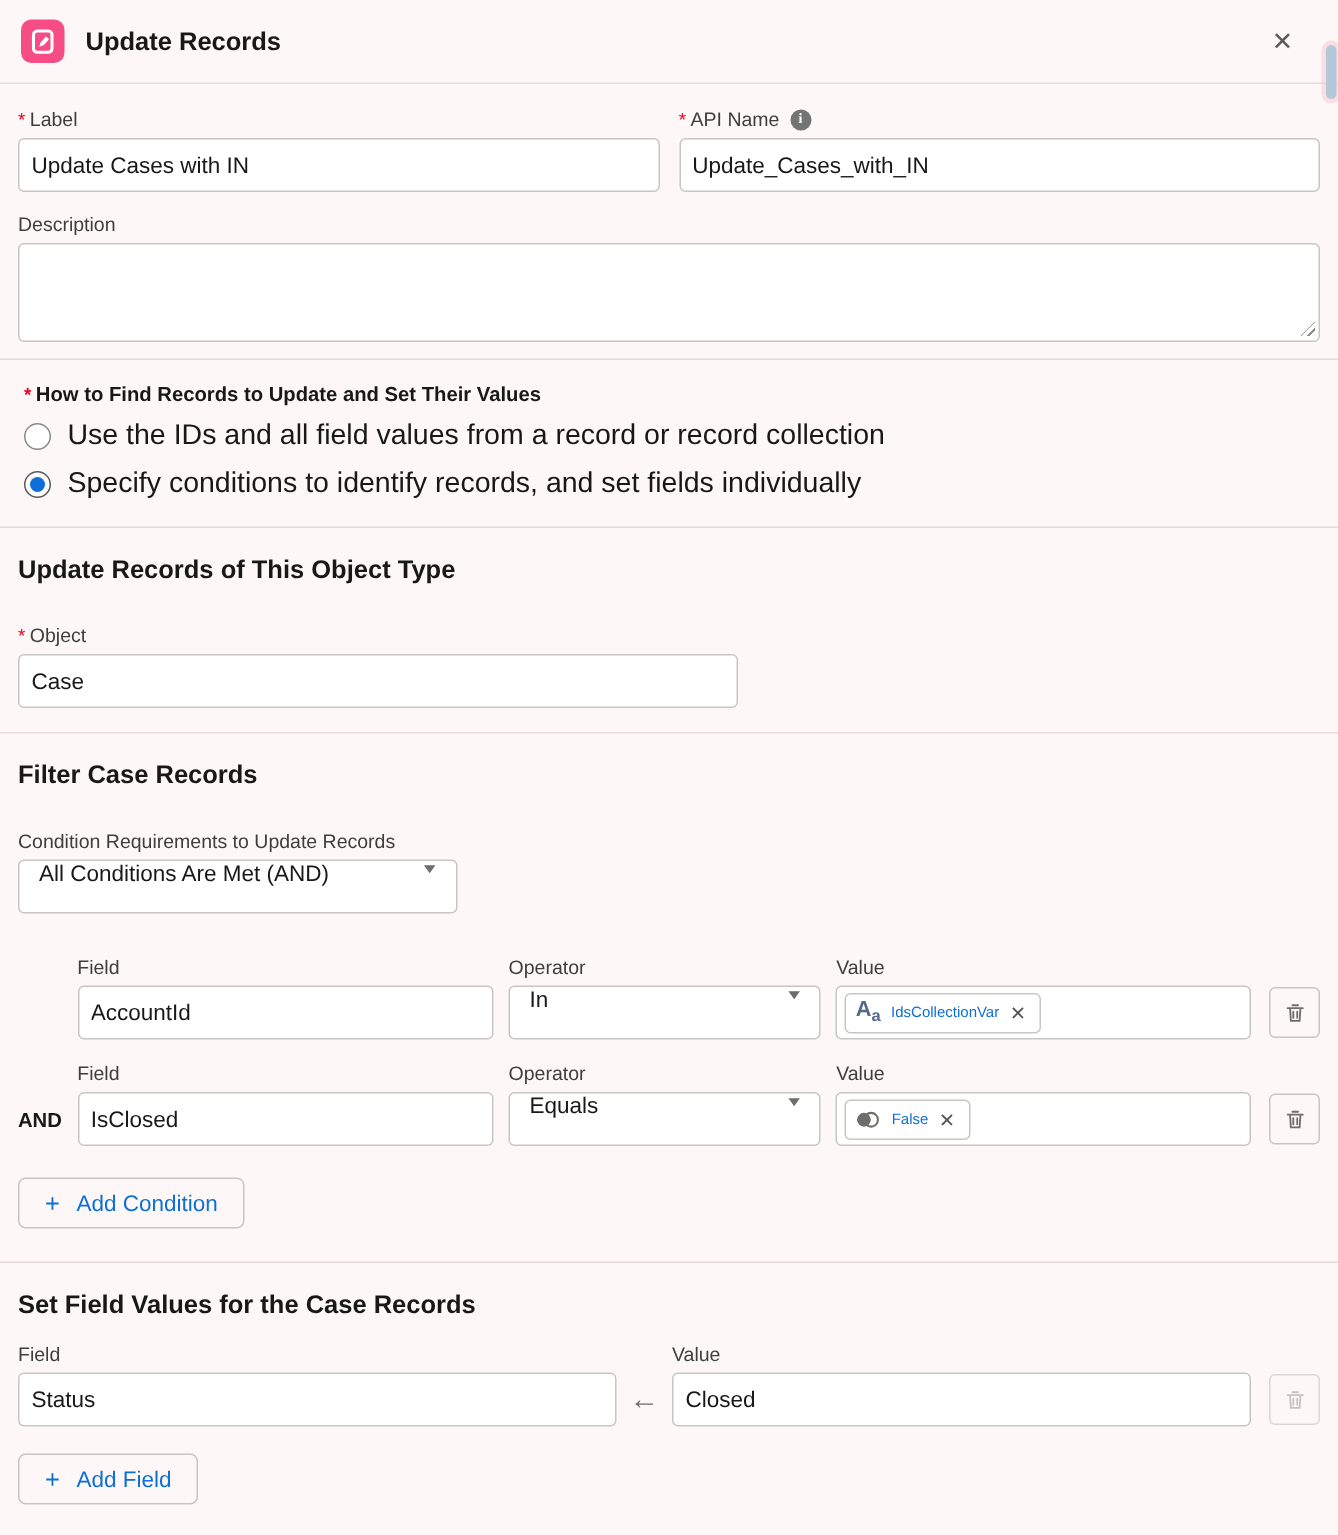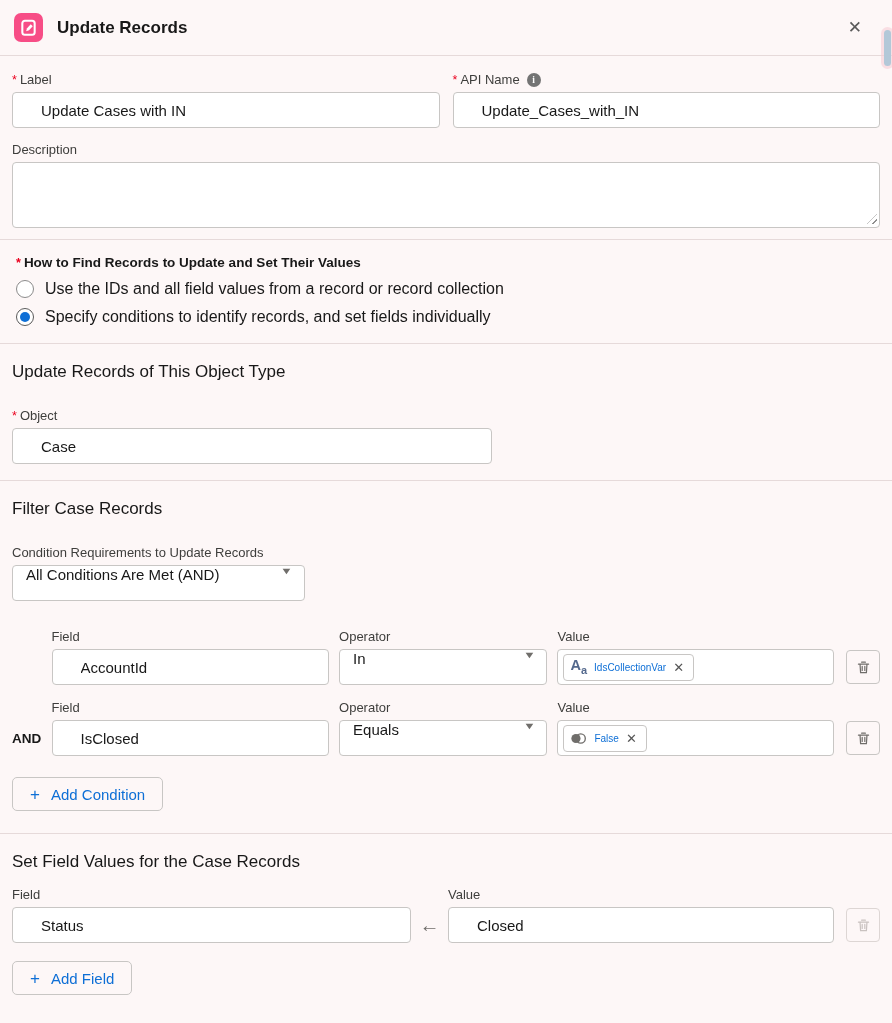--- a/index.html
+++ b/index.html
@@ -23,41 +23,41 @@
   .modal-header{display:flex;align-items:center;height:56px;padding:0 14px;border-bottom:1px solid var(--divider)}
   .header-icon{width:29px;height:29px;border-radius:7px;background:var(--icon-pink);display:flex;align-items:center;justify-content:center;flex:0 0 auto}
   .header-title{font-size:17px;margin-left:14px;font-weight:700}
   .close-btn{margin-left:auto;margin-right:14px;background:none;border:none;padding:2px;cursor:pointer;color:#5a5a5a;font-size:17px;line-height:1}
   .scroll-thumb{position:absolute;top:30px;right:1px;width:7px;height:36px;background:#b3c8d8;border-radius:4px;box-shadow:0 0 0 3px rgba(246,205,213,.6)}
   
   .content{padding:0 12px}
   .flabel{display:flex;align-items:center;font-size:13px;color:var(--label);margin-bottom:5px}
   .req{color:var(--required-red);margin-right:3px;font-size:12.5px}
   .input{height:36px;width:100%;border:1px solid var(--border);border-radius:4px;background:#fff;
-    padding:0 28px;font-size:15px;color:var(--text);font-family:inherit;outline:none}
+    padding:0 8px;font-size:15px;color:var(--text);font-family:inherit;outline:none}
   .row-2col{display:flex;gap:13px;margin-top:16px}
   .fcol{flex:1;min-width:0}
   .info-icon{width:14px;height:14px;border-radius:50%;background:#747474;color:#fff;display:inline-flex;
     align-items:center;justify-content:center;font-size:9.5px;font-weight:bold;margin-left:7px;font-family:"Liberation Serif",serif}
   .textarea-wrap{position:relative;margin-top:14px}
   .input-area{display:block;width:100%;height:66px;border:1px solid var(--border);border-radius:4px;background:#fff;
     resize:none;font-family:inherit;font-size:15px;padding:8px 12px;outline:none}
   .resize-handle{position:absolute;right:3px;bottom:4px;width:10px;height:10px;
     background:repeating-linear-gradient(135deg,transparent 0 2.5px,#8f8f8f 2.5px 3.8px);
     clip-path:polygon(100% 0,100% 100%,0 100%)}
   .divider{height:1px;background:var(--divider)}
   
   .radio-section{padding:15px 16px 17px}
   .bold-label{display:flex;align-items:center;font-size:13.5px;font-weight:bold;color:var(--text)}
-  .radio-row{display:flex;align-items:center;gap:11px;margin-top:10px;font-size:16px}
+  .radio-row{display:flex;align-items:center;gap:11px;margin-top:10px;font-size:19px}
   .radio{width:18px;height:18px;border-radius:50%;border:1px solid #8b8b8b;background:#fff;position:relative;flex:0 0 auto;cursor:pointer}
   .radio-row[data-selected="true"] .radio{border-color:#5a5a5a}
   .radio-row[data-selected="true"] .radio::after{content:"";position:absolute;inset:3px;border-radius:50%;background:var(--accent)}
   
-  .section-heading{font-size:17px;font-weight:400;margin:18px 0 0;color:var(--text)}
+  .section-heading{font-size:17px;font-weight:700;margin:18px 0 0;color:var(--text)}
   .obj-input{width:480px;margin-bottom:16px}
   .mt-label{margin-top:26px}
   .combobox{width:293px;height:36px;border:1px solid var(--border);border-radius:4px;background:#fff;
     display:flex;justify-content:space-between;padding:0 13px;font-size:15px;cursor:pointer}
   .caret{color:var(--icon-grey);font-size:9px;transform:scaleX(1.45)}
   
   .cond-row{display:flex;align-items:flex-end;margin-top:15px}
   .gutter{width:40px;align-self:flex-end;height:36px;display:flex;align-items:center;font-size:13.5px;font-weight:bold}
   .c-field{width:281px;margin-right:10px}
   .c-oper{width:211px;margin-right:10px}

